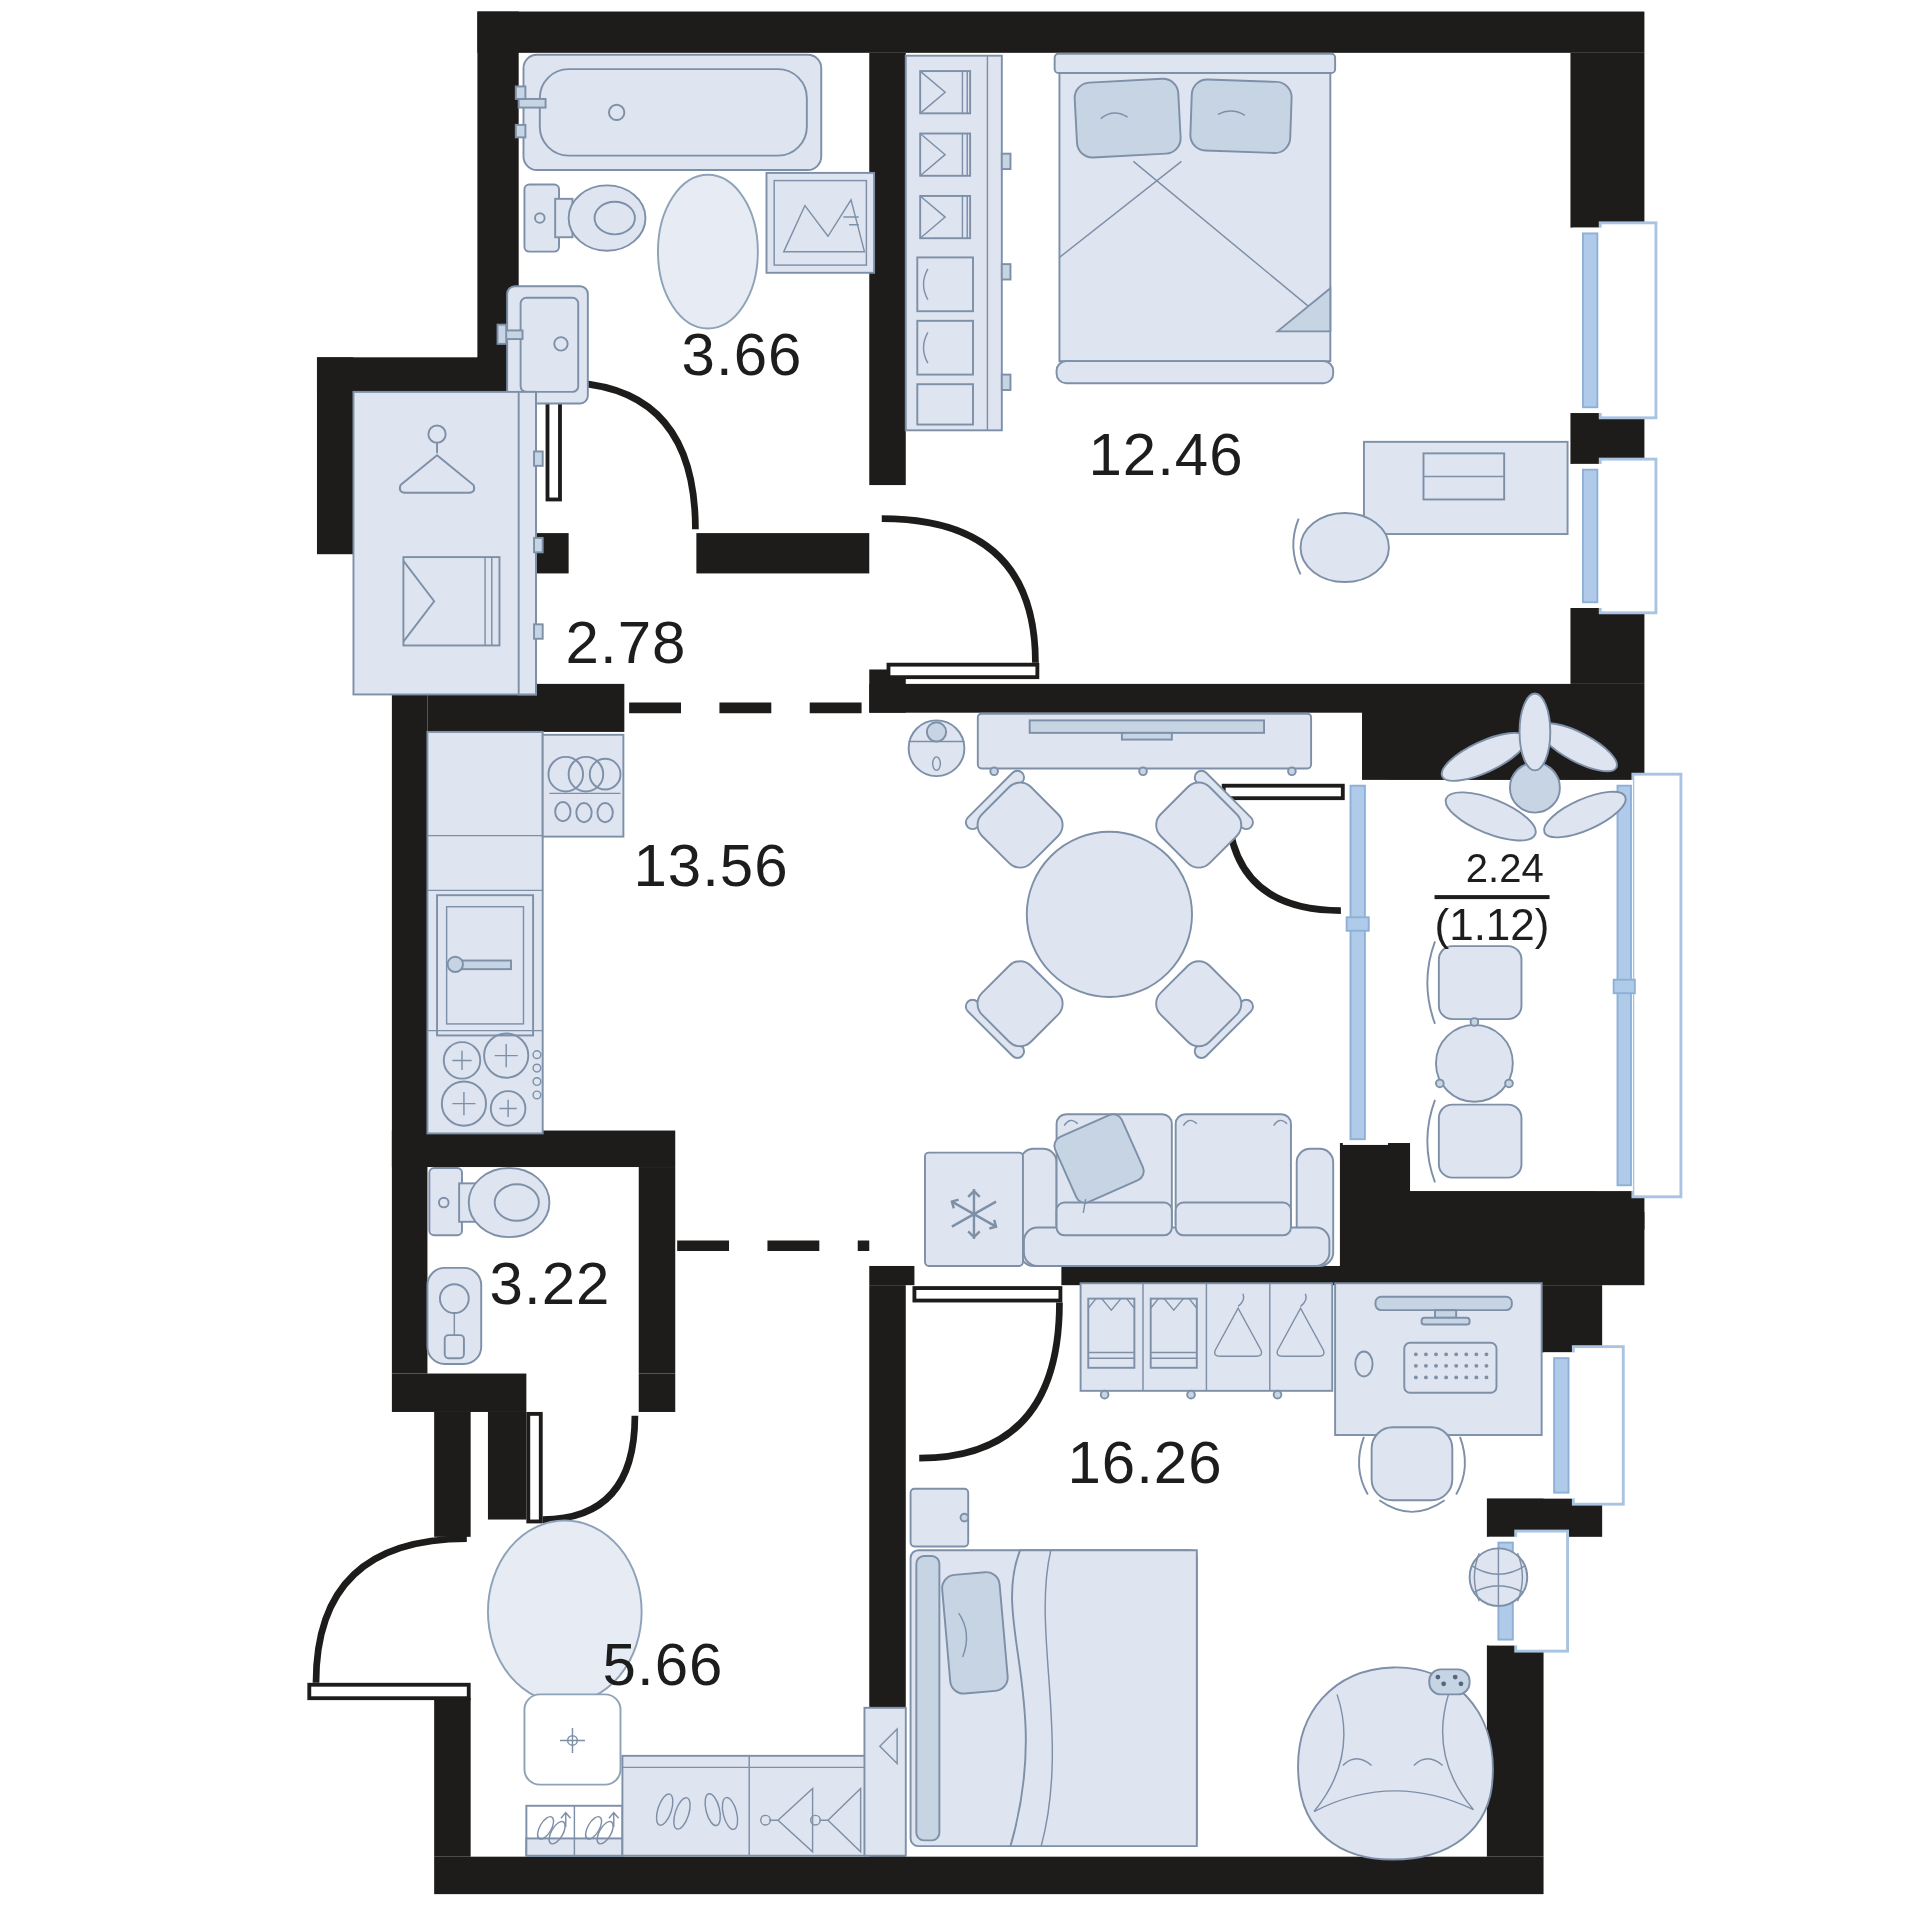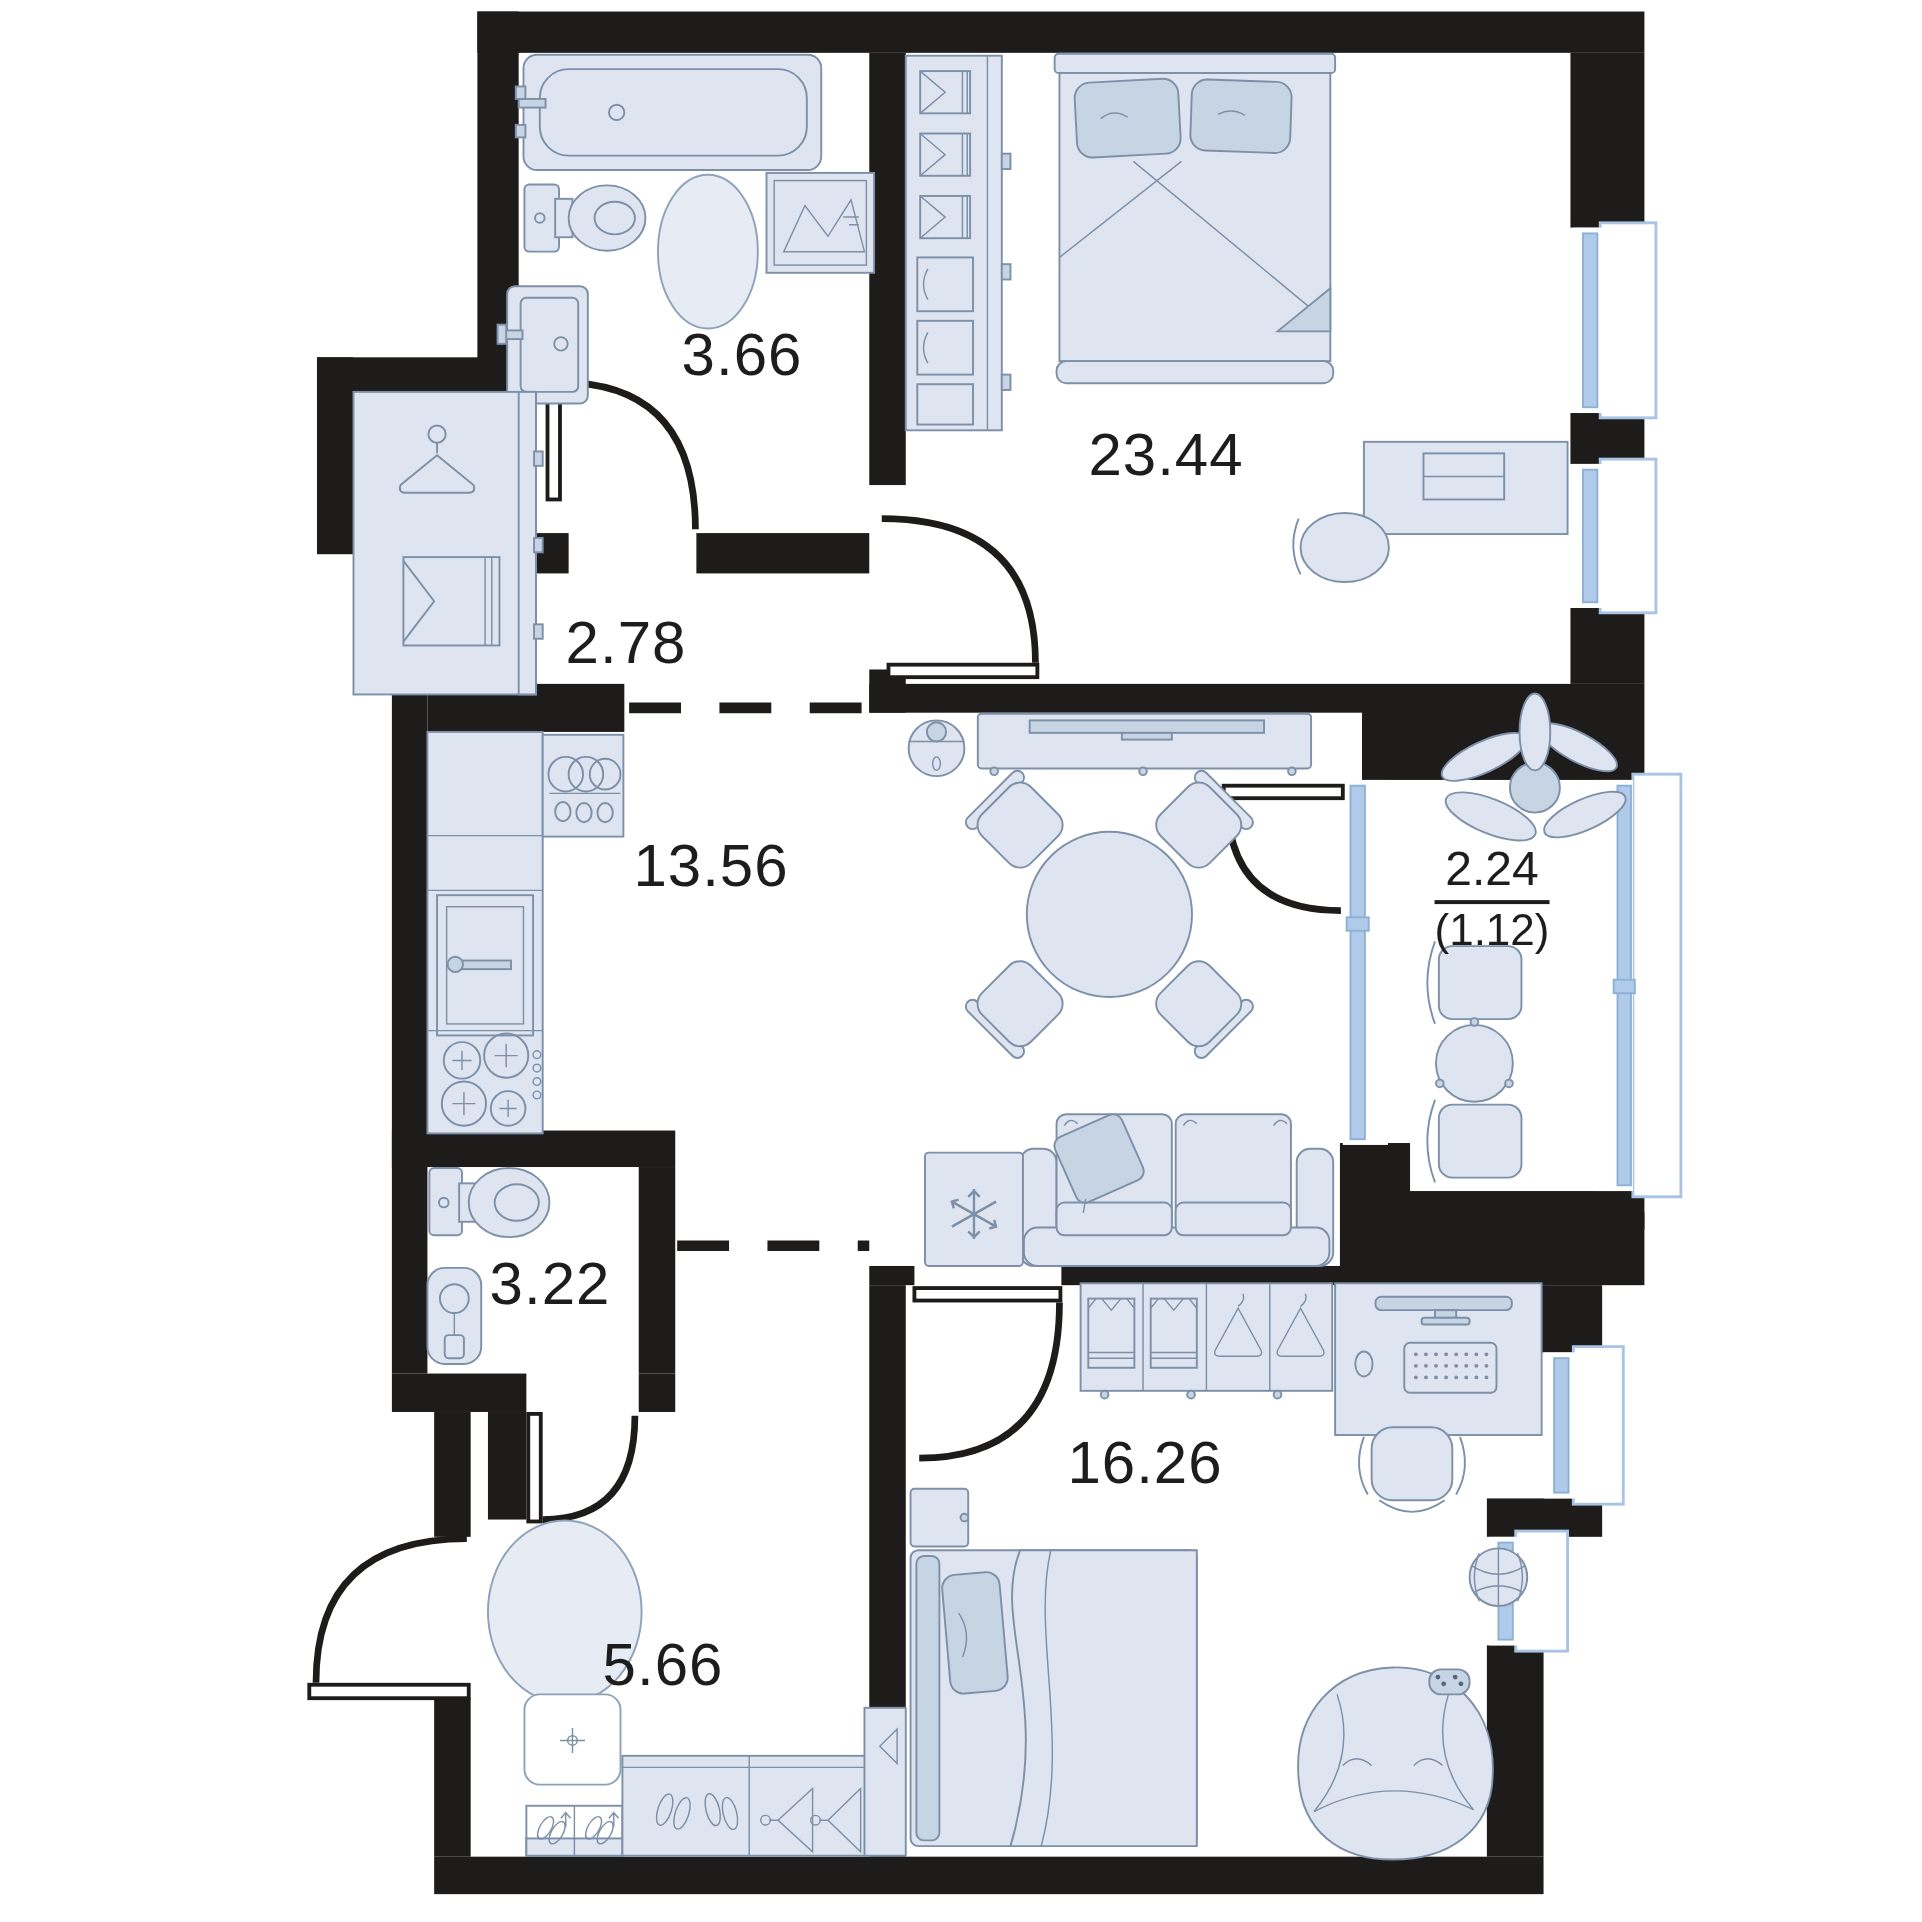--- a/index.html
+++ b/index.html
@@ -17,21 +17,21 @@
   .glass{fill:#b0cbea;stroke:#8fb0d6;stroke-width:2;}
   .frame{fill:#ffffff;stroke:#a9c4e2;stroke-width:3;}
   .open{fill:#ffffff;}
   .door{fill:none;stroke:#1e1c1b;stroke-width:7;}
   .leaf{fill:#ffffff;stroke:#1e1c1b;stroke-width:4;}
   .dash{stroke:#1e1c1b;stroke-width:11;stroke-dasharray:54 40;fill:none;}
   
   .rlabel{position:absolute;transform:translate(-50%,-50%);font-size:60px;font-weight:500;
           color:#1d1d1d;letter-spacing:1px;white-space:nowrap;}
   .balcony-label{position:absolute;transform:translate(-50%,-50%);text-align:center;color:#1d1d1d;}
-  .balcony-label .l1{font-size:48px;font-weight:500;border-bottom:4.8px solid #1d1d1d;padding:0 5.8px 3.8px 5.8px;}
+  .balcony-label .l1{font-size:40px;font-weight:500;border-bottom:4.8px solid #1d1d1d;padding:0 5.8px 3.8px 5.8px;text-align:right;}
   .balcony-label .l2{font-size:44px;font-weight:400;padding-top:1px;}
 </style>
 </head>
 <body>
 
 <div id="plan-root">
 <svg width="1922" height="1922" viewBox="0 0 2001 2001">
 
   <g>
     <rect class="wall" x="497" y="12" width="1215" height="43"></rect>
@@ -452,21 +452,21 @@
       <circle cx="1497" cy="1746" r="2.5" fill="#55677e"></circle>
       <circle cx="1503" cy="1753" r="2.5" fill="#55677e"></circle>
       <circle cx="1515" cy="1746" r="2.5" fill="#55677e"></circle>
       <circle cx="1521" cy="1753" r="2.5" fill="#55677e"></circle>
     </g>
   </g>
 </svg>
 
   <div class="rlabel" style="left:742px;top:354px"><span>3.66</span></div>
   <div class="rlabel" style="left:626px;top:642px"><span>2.78</span></div>
-  <div class="rlabel" style="left:1166px;top:454px"><span>23.44</span></div>
+  <div class="rlabel" style="left:1166px;top:454px"><span>12.46</span></div>
   <div class="rlabel" style="left:711px;top:865px"><span>13.56</span></div>
   <div class="balcony-label" style="left:1492px;top:898px">
     <div class="l1">2.24</div>
     <div class="l2">(1.12)</div>
   </div>
   <div class="rlabel" style="left:550px;top:1283px"><span>3.22</span></div>
   <div class="rlabel" style="left:663px;top:1664px"><span>5.66</span></div>
   <div class="rlabel" style="left:1145px;top:1462px"><span>16.26</span></div>
 </div>
 

